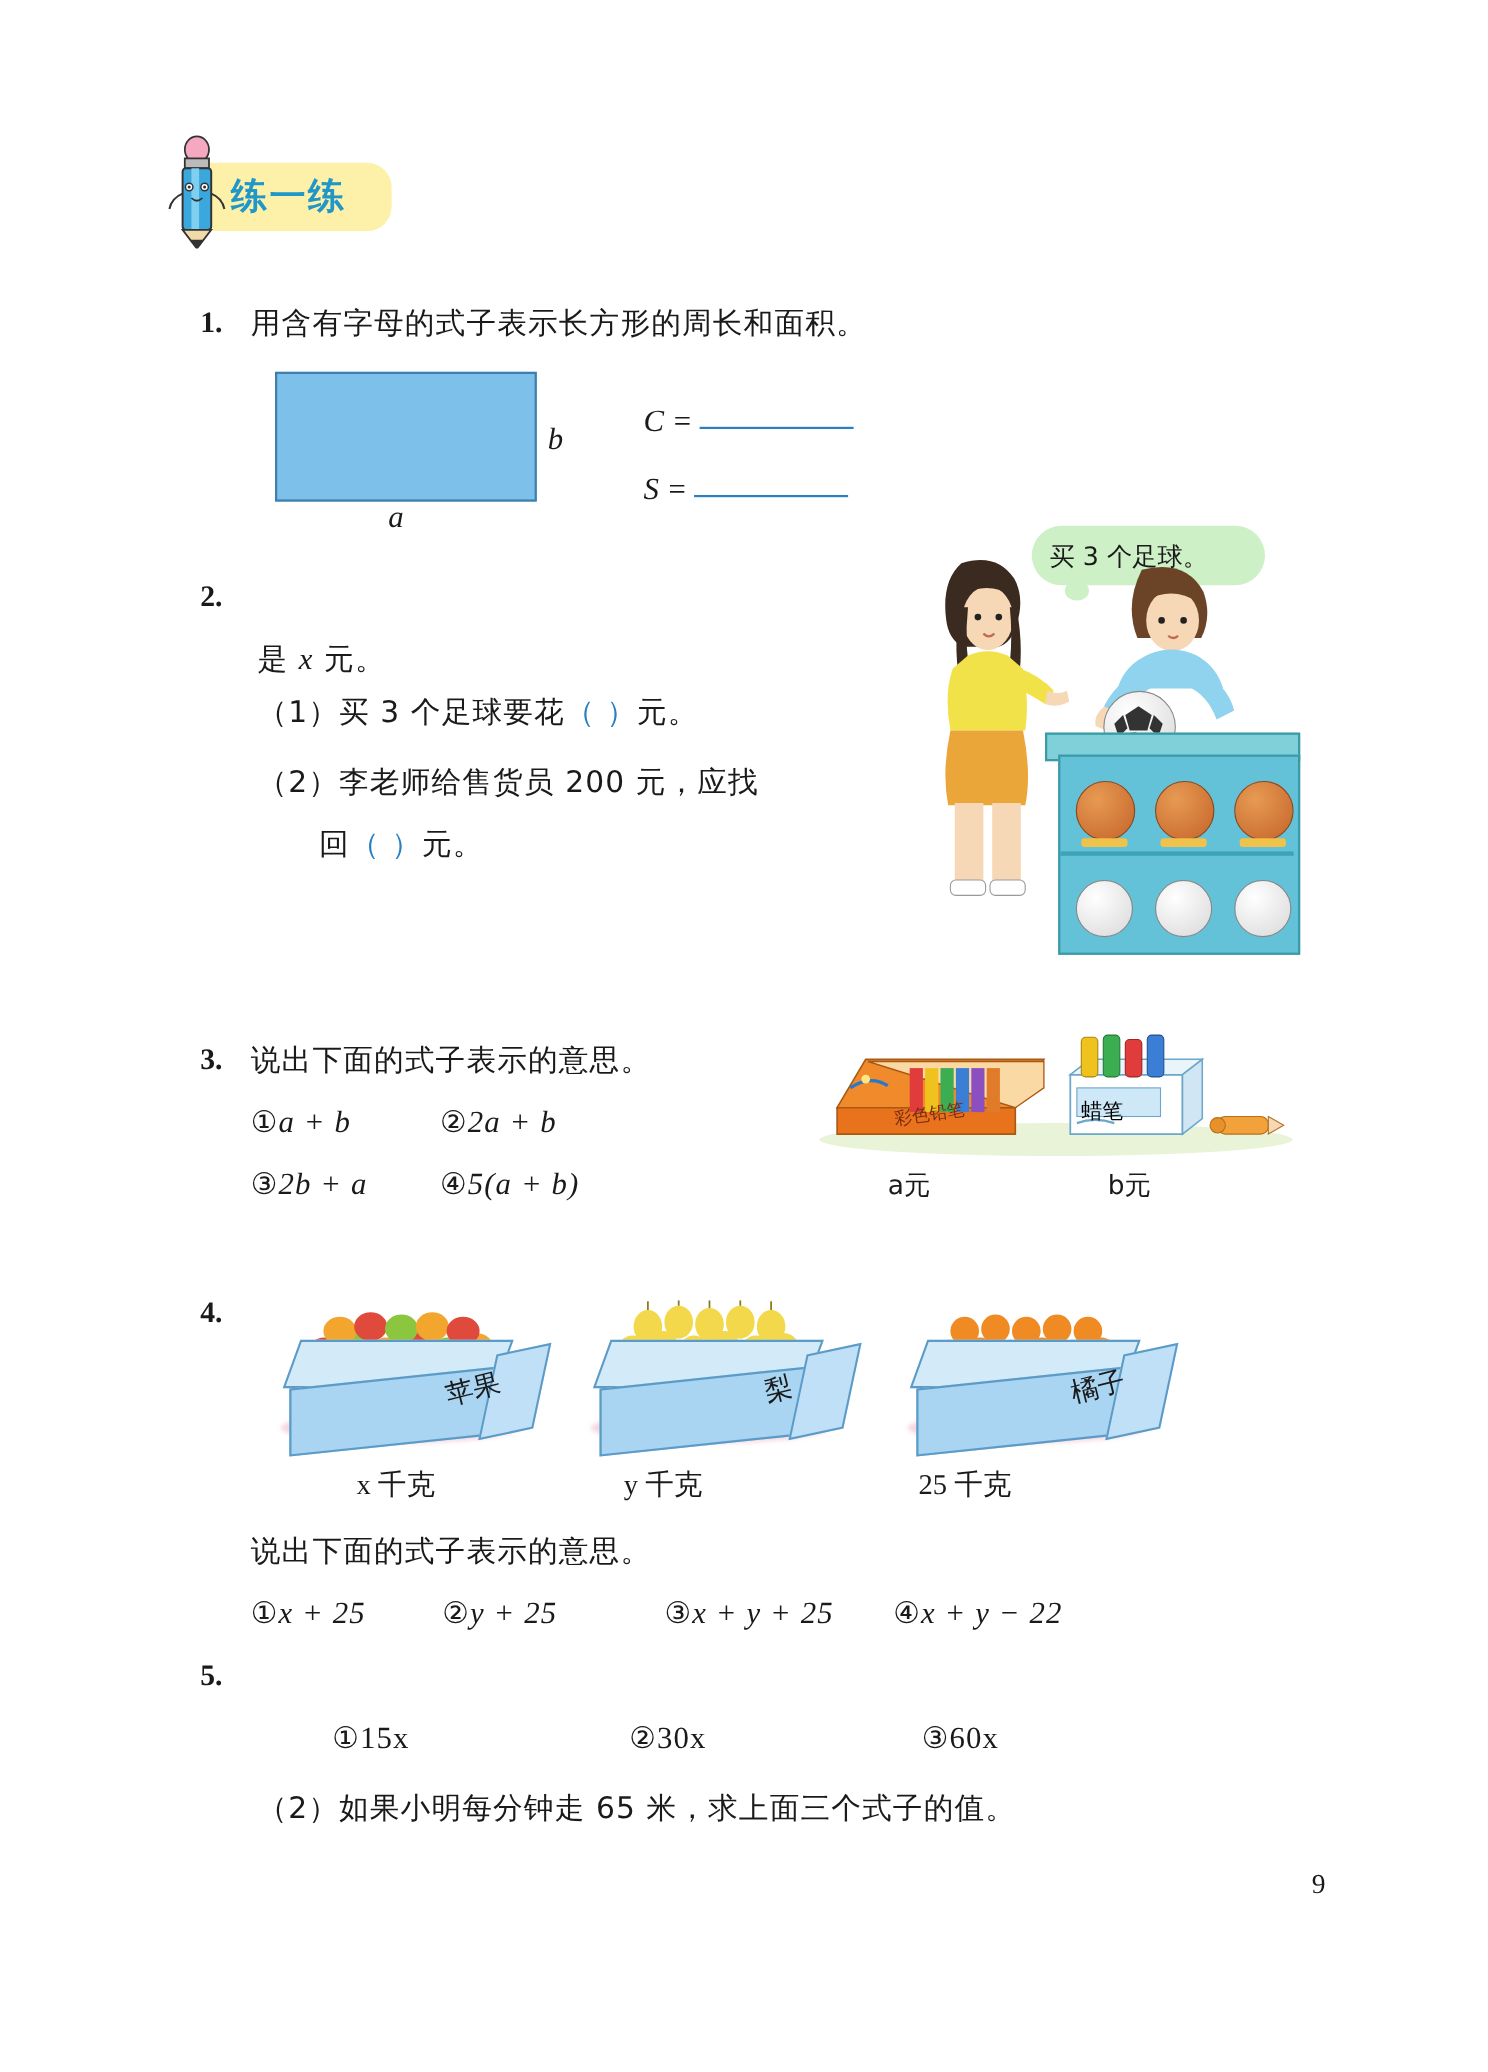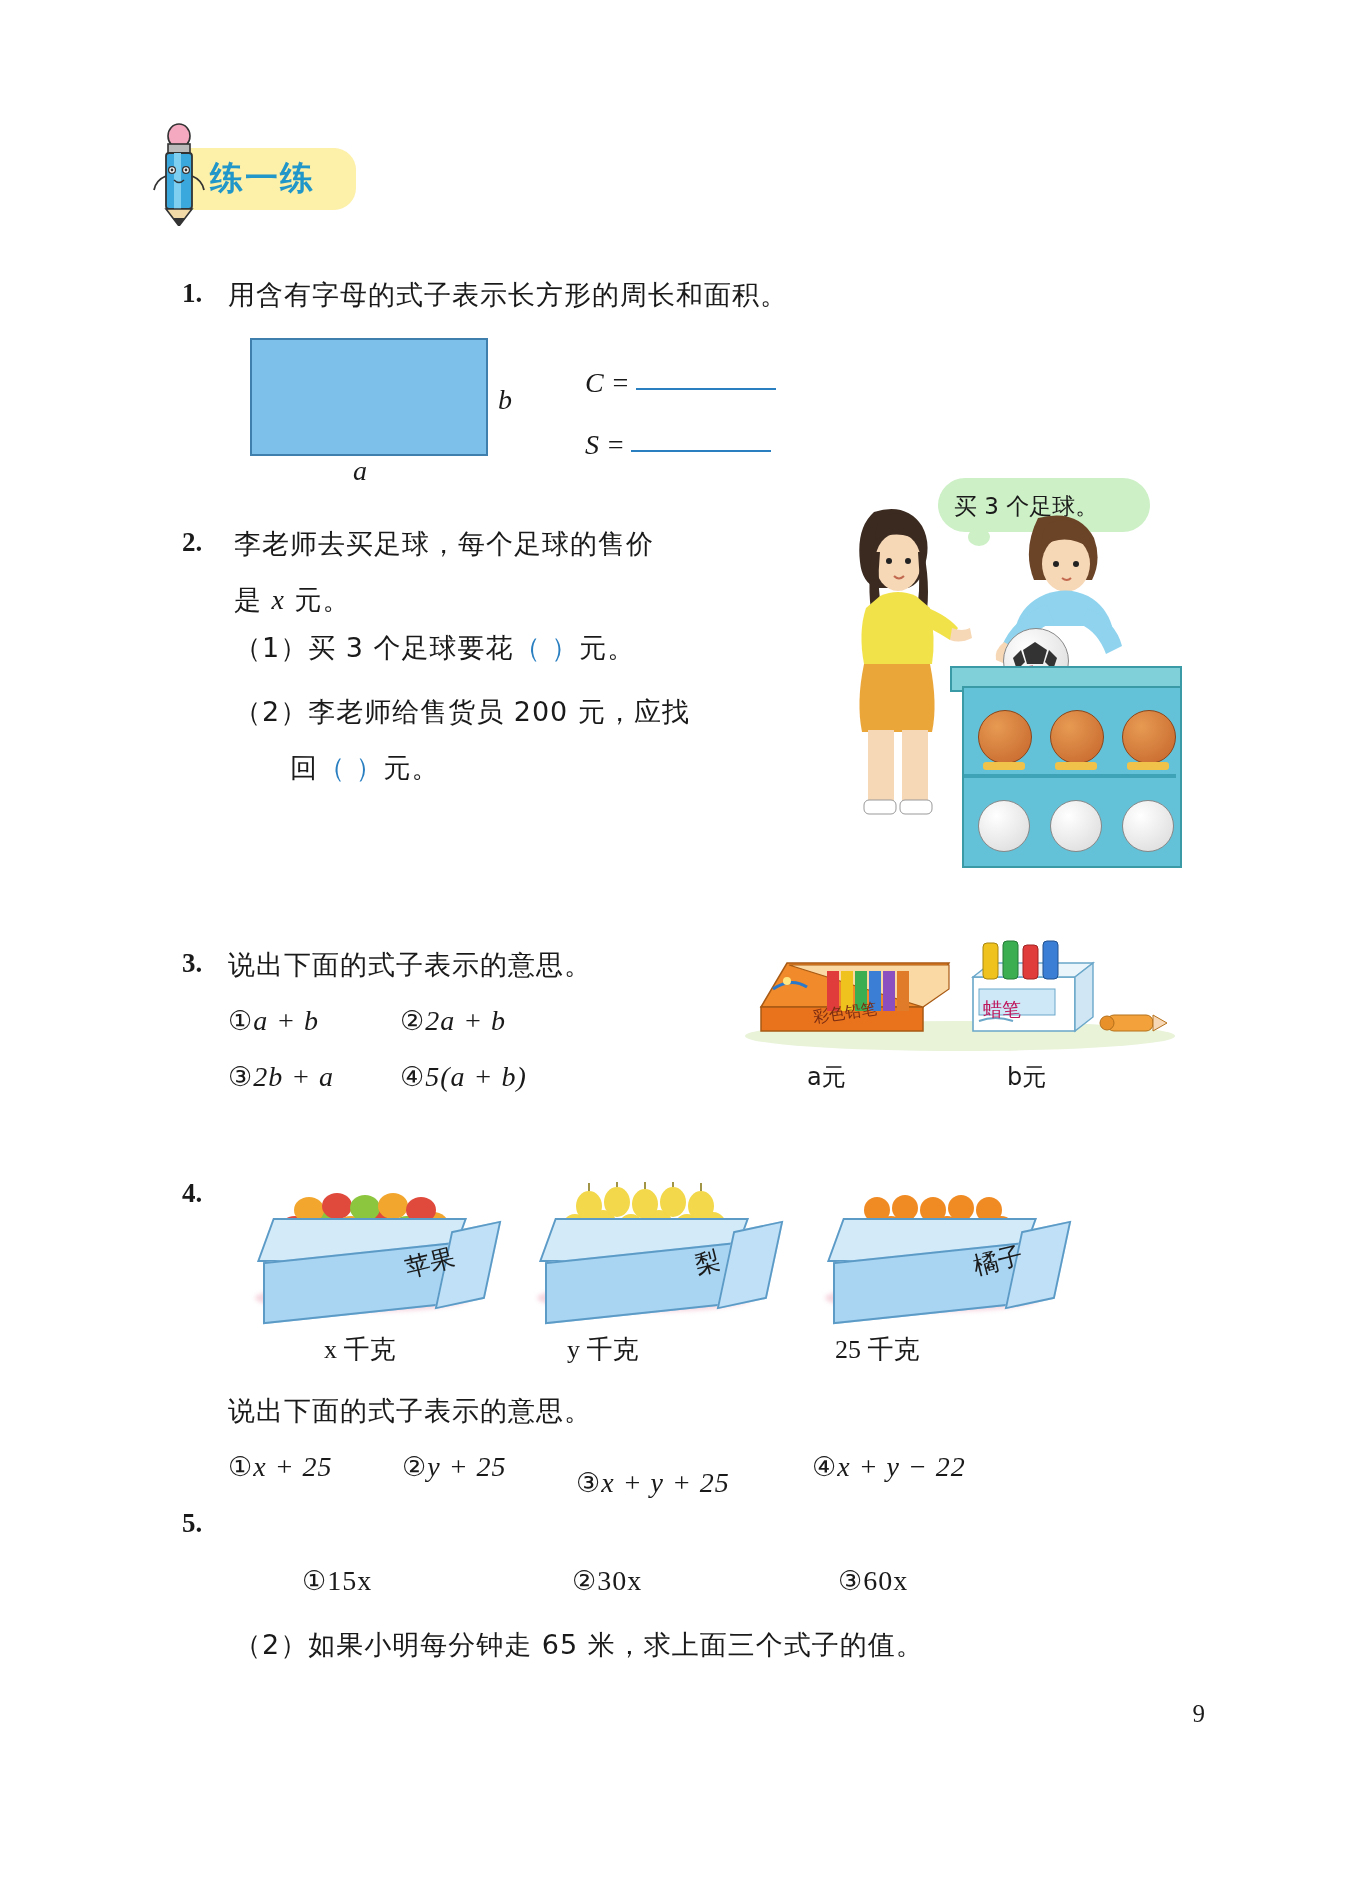--- a/index.html
+++ b/index.html
@@ -316,21 +316,20 @@
   <div class="mathit lbl-a">a</div>
 
   <div class="eqline" style="left:585px; top:366px;">
     <span class="mathit">C =</span><span class="uline"></span>
   </div>
   <div class="eqline" style="left:585px; top:428px;">
     <span class="mathit">S =</span><span class="uline"></span>
   </div>
 
   <div class="num" style="left:182px; top:527px;">2.</div>
-  <div class="txt" style="left:234px; top:521px;">李老师去买足球，每个足球的售价</div>
   <div class="txt" style="left:234px; top:577px;">
     <span>是 </span><span class="mathit">x</span><span> 元。</span>
   </div>
   <div class="txt" style="left:234px; top:625px;">
     <span>（1）买 3 个足球要花</span><span class="blue">（      ）</span><span>元。</span>
   </div>
   <div class="txt" style="left:234px; top:689px;">（2）李老师给售货员 200 元，应找</div>
   <div class="txt" style="left:290px; top:745px;">
     <span>回</span><span class="blue">（      ）</span><span>元。</span>
   </div>
@@ -436,21 +435,21 @@
       <polygon points="16,40 16,94 118,94 118,40" fill="#ffffff" stroke="#6aa7c9" stroke-width="1.6"></polygon>
       <polygon points="16,40 34,26 136,26 118,40" fill="#e9f4fb" stroke="#6aa7c9" stroke-width="1.4"></polygon>
       <polygon points="118,40 136,26 136,80 118,94" fill="#d0e6f4" stroke="#6aa7c9" stroke-width="1.4"></polygon>
       <rect x="26" y="6" width="15" height="36" rx="4" fill="#f0c21e" stroke="#a8860f"></rect>
       <rect x="46" y="4" width="15" height="38" rx="4" fill="#3cae52" stroke="#237a36"></rect>
       <rect x="66" y="8" width="15" height="34" rx="4" fill="#e03c3c" stroke="#a12222"></rect>
       <rect x="86" y="4" width="15" height="38" rx="4" fill="#3a7fd5" stroke="#22518f"></rect>
       <rect x="22" y="52" width="76" height="26" fill="#cfe8f7" stroke="#6aa7c9"></rect>
       <path d="M22 84 q16 -6 34 0" stroke="#6aa7c9" stroke-width="2" fill="none"></path>
     </svg>
-    <div class="cap-label" style="left:238px; top:52px; color:#be185d; font-size:19px;">蜡笔</div>
+    <div class="cap-label" style="left:238px; top:52px; color:#000000; font-size:19px;">蜡笔</div>
 
     <svg style="position:absolute; left:352px; top:62px;" width="72" height="34" viewBox="0 0 72 34">
       <rect x="10" y="8" width="46" height="16" rx="7" fill="#f3a23b" stroke="#b5701a"></rect>
       <polygon points="56,8 70,16 56,24" fill="#f6d7b6" stroke="#b5701a"></polygon>
       <circle cx="10" cy="16" r="7" fill="#e8902a" stroke="#b5701a"></circle>
     </svg>
 
     <div class="cap-label" style="left:62px; top:116px;">a元</div>
     <div class="cap-label" style="left:262px; top:116px;">b元</div>
   </div>
@@ -537,21 +536,21 @@
     <div class="weight-label" style="left:580px; top:152px;">25 千克</div>
   </div>
 
   <div class="txt" style="left:228px; top:1388px;">说出下面的式子表示的意思。</div>
   <div class="txt" style="left:228px; top:1444px;">
     <span>①</span><span class="mathit">x + 25</span>
   </div>
   <div class="txt" style="left:402px; top:1444px;">
     <span>②</span><span class="mathit">y + 25</span>
   </div>
-  <div class="txt" style="left:576px; top:1444px;margin-top:16px;">
+  <div class="txt" style="left:604px; top:1444px;">
     <span>③</span><span class="mathit">x + y + 25</span>
   </div>
   <div class="txt" style="left:812px; top:1444px;">
     <span>④</span><span class="mathit">x + y − 22</span>
   </div>
 
   <div class="num" style="left:182px; top:1508px;">5.</div>
   <div class="txt" style="left:302px; top:1558px;">
     <span>①</span><span class="mathrm">15x</span>
   </div>

